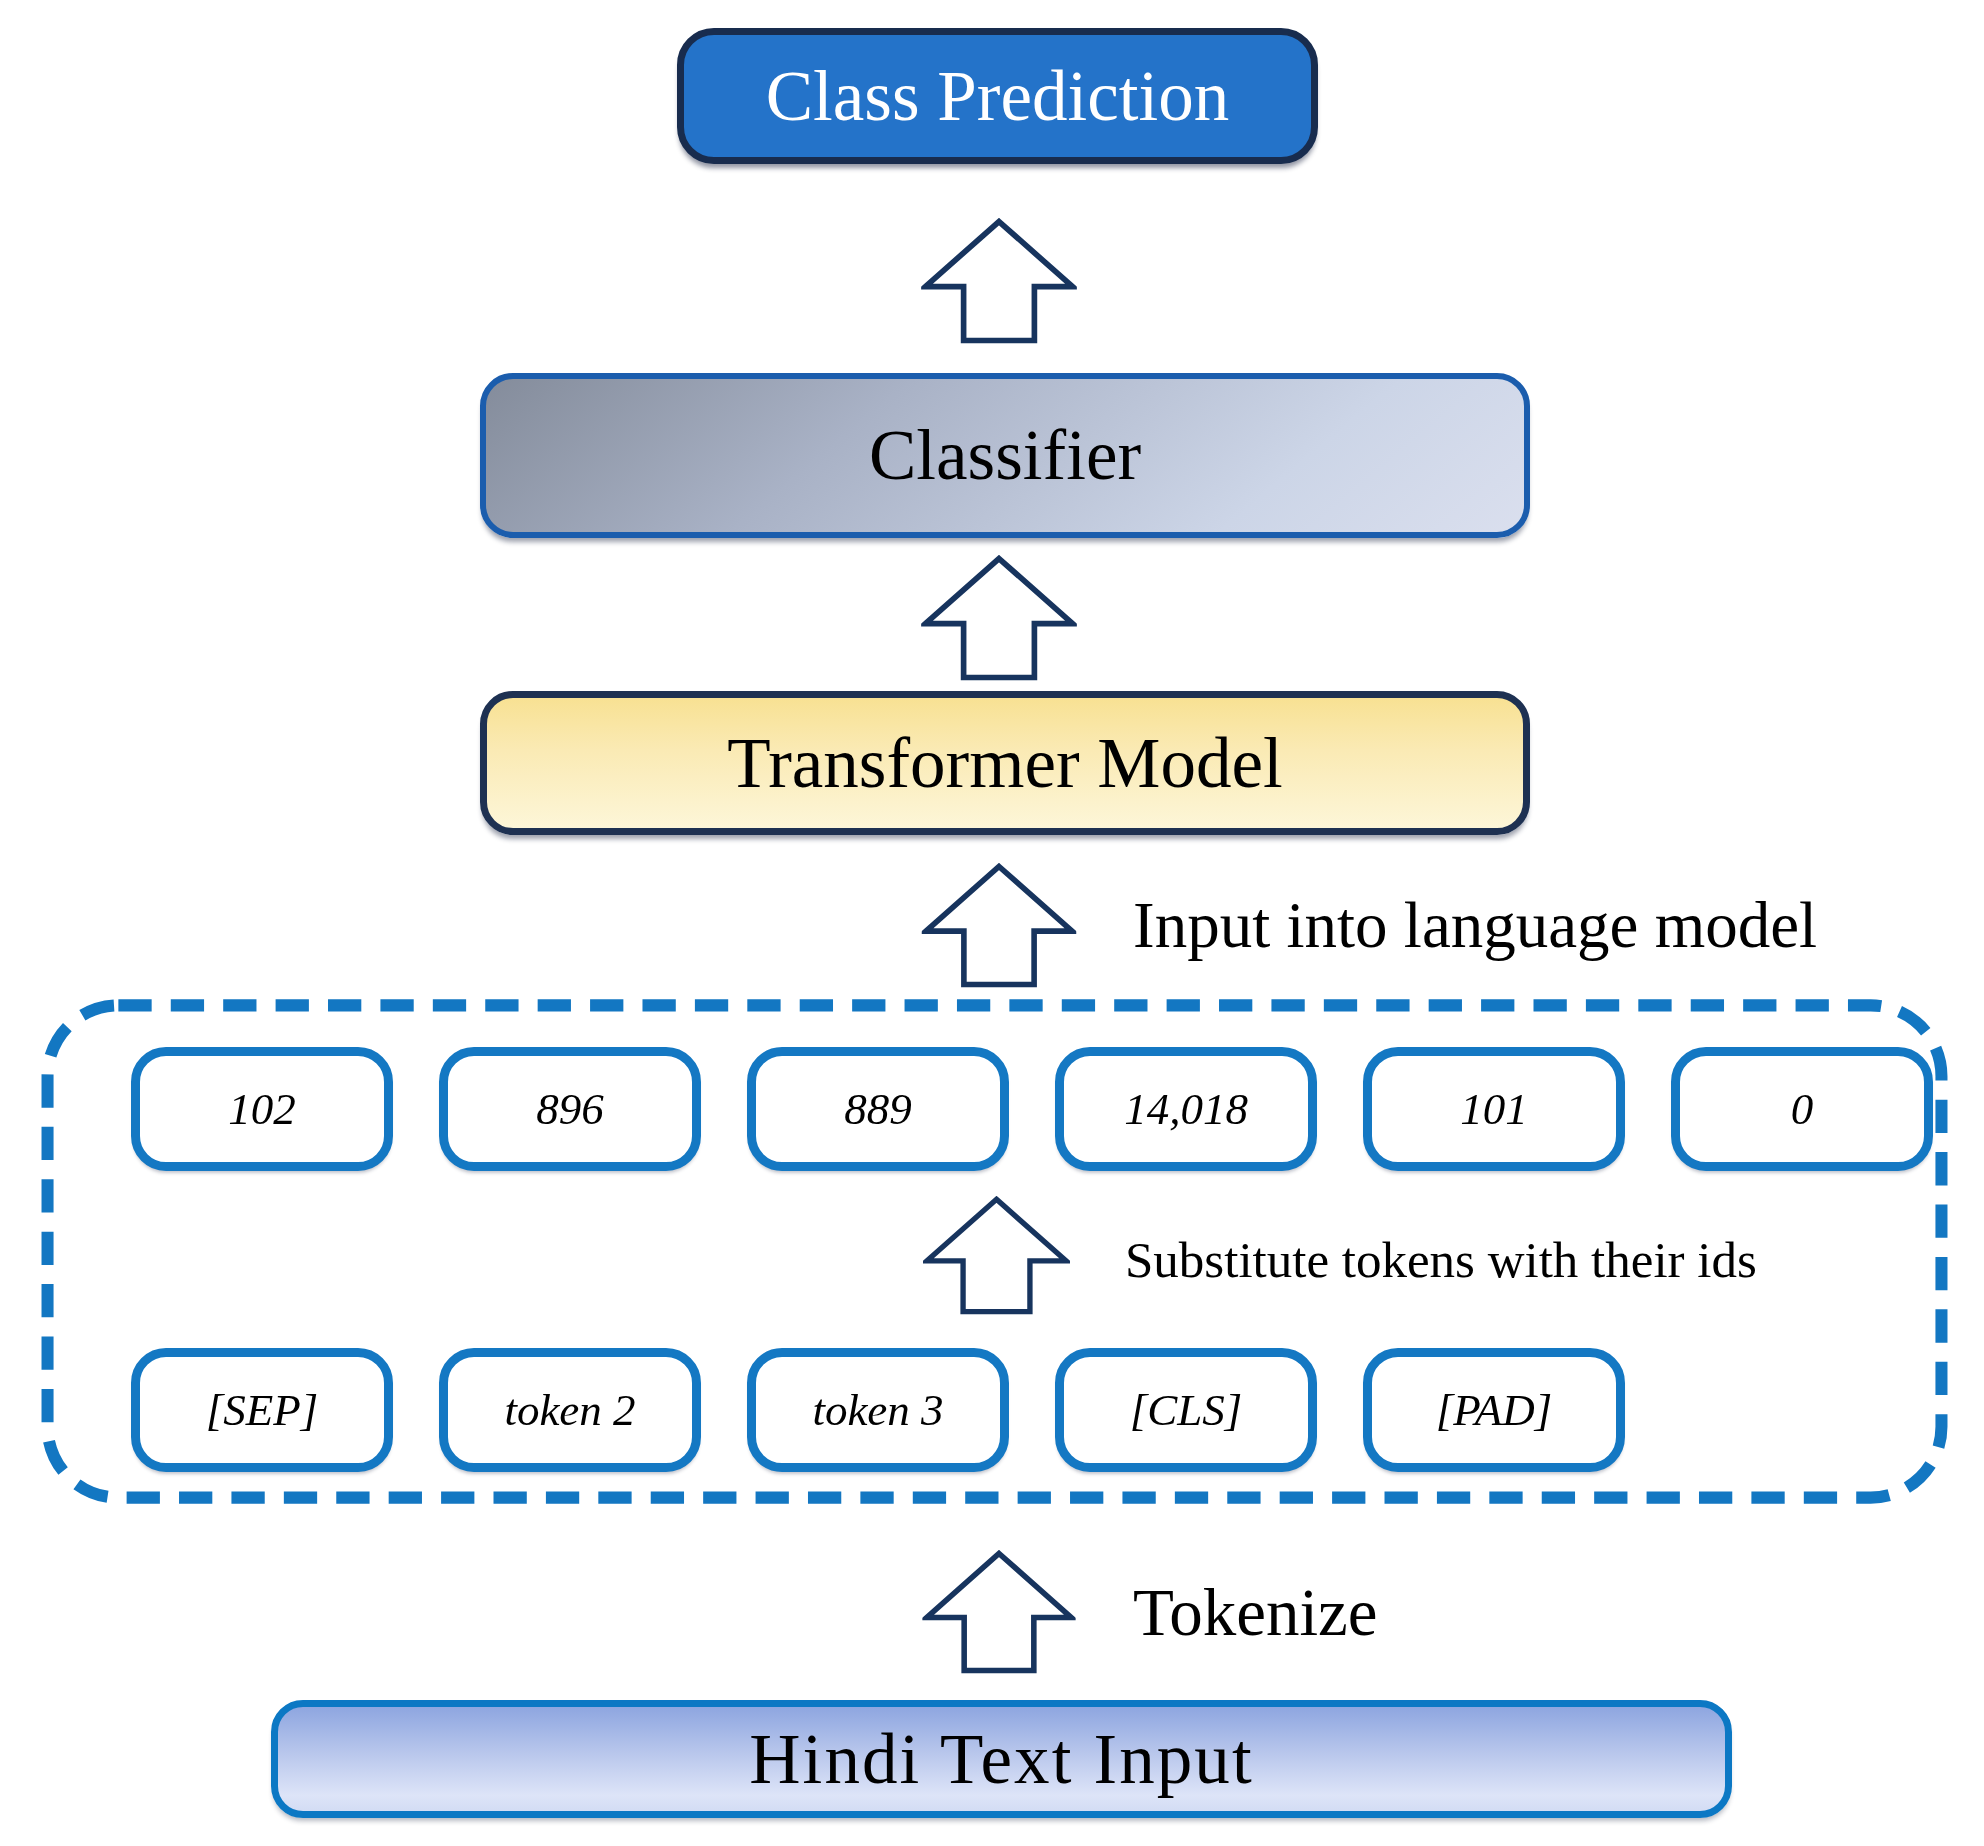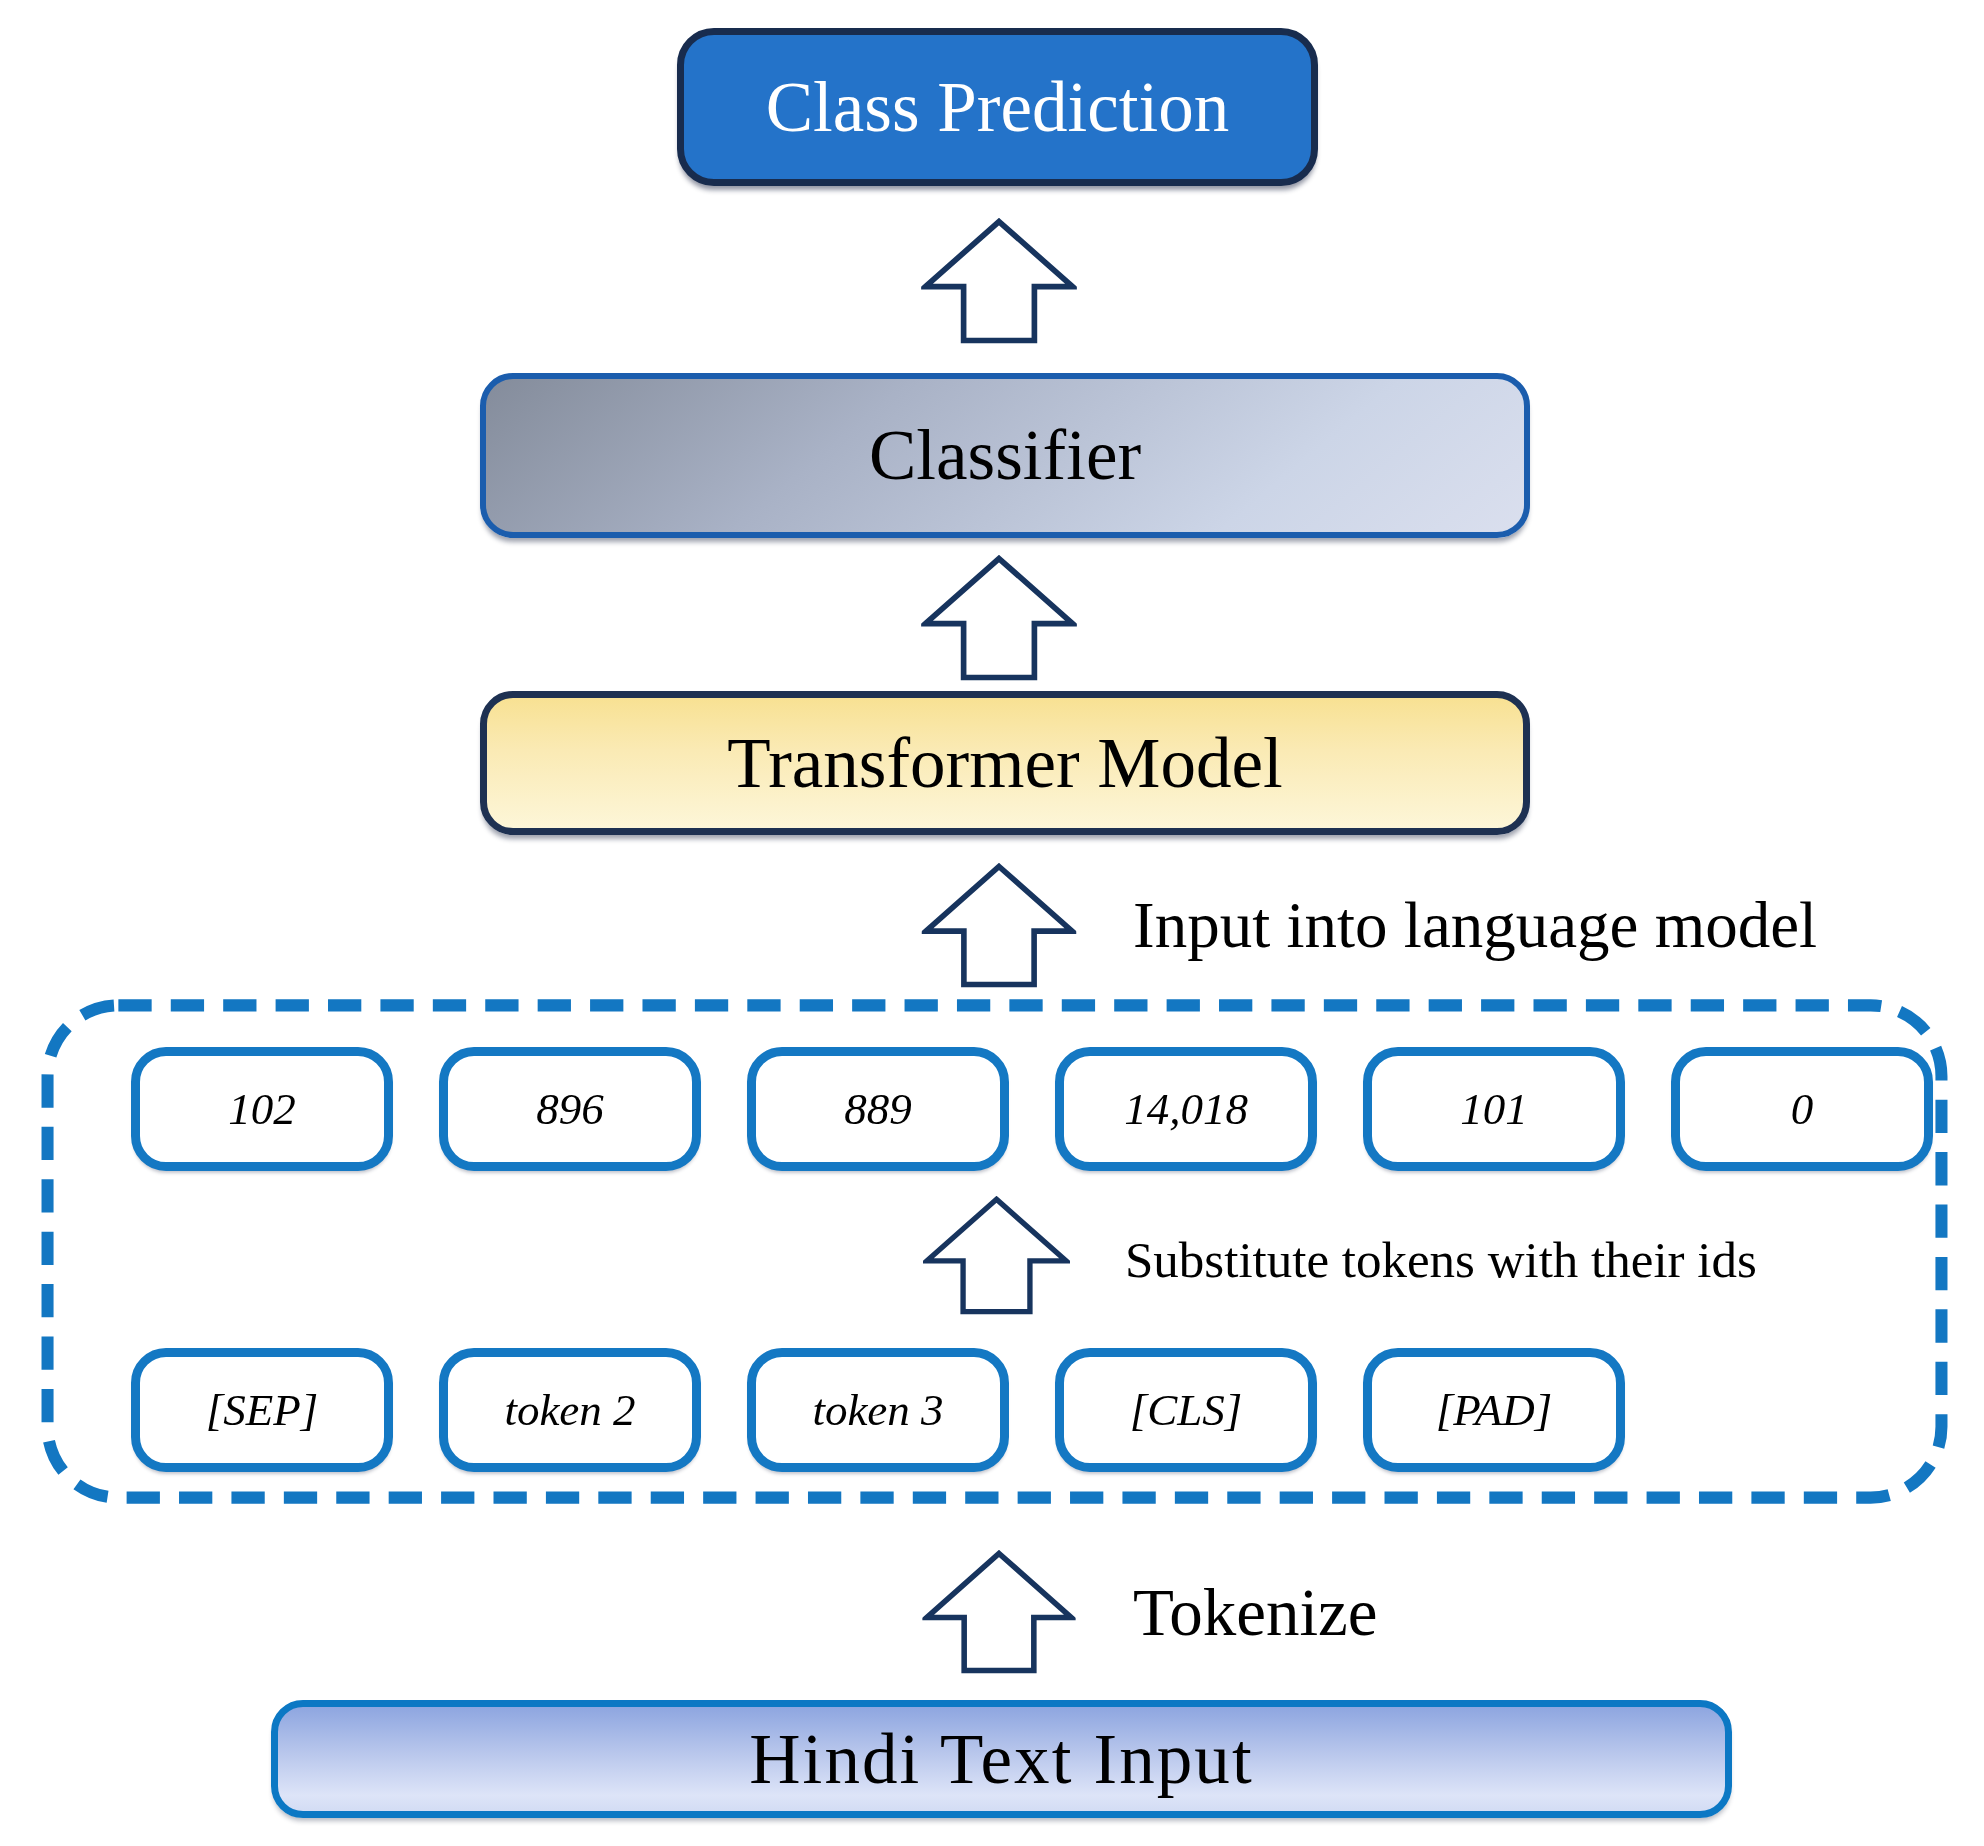--- a/index.html
+++ b/index.html
@@ -12,21 +12,21 @@
     color: #000;
     overflow: hidden;
   }
   .abs { position: absolute; }
   .node {
     display: flex; align-items: center; justify-content: center;
     white-space: nowrap; text-align: center;
   }
 
   #class-prediction {
-    left: 677px; top: 28px; width: 641px; height: 158px;
+    left: 677px; top: 28px; width: 641px; height: 136px;
     background: var(--prediction-fill, #2473c9);
     border: 7px solid var(--prediction-border, #182c4e);
     border-radius: 37px;
     color: #fff; font-size: 71px;
     box-shadow: 0 6.4px 5.7px -2.8px rgba(15, 25, 55, .45);
   }
   #classifier {
     left: 480px; top: 373px; width: 1050px; height: 165px;
     background: linear-gradient(140deg, #848c9b 0%, #a9b2c6 35%, #ccd5e7 75%, #dadfee 100%);
     border: 6.4px solid var(--classifier-border, #1b5dad);

